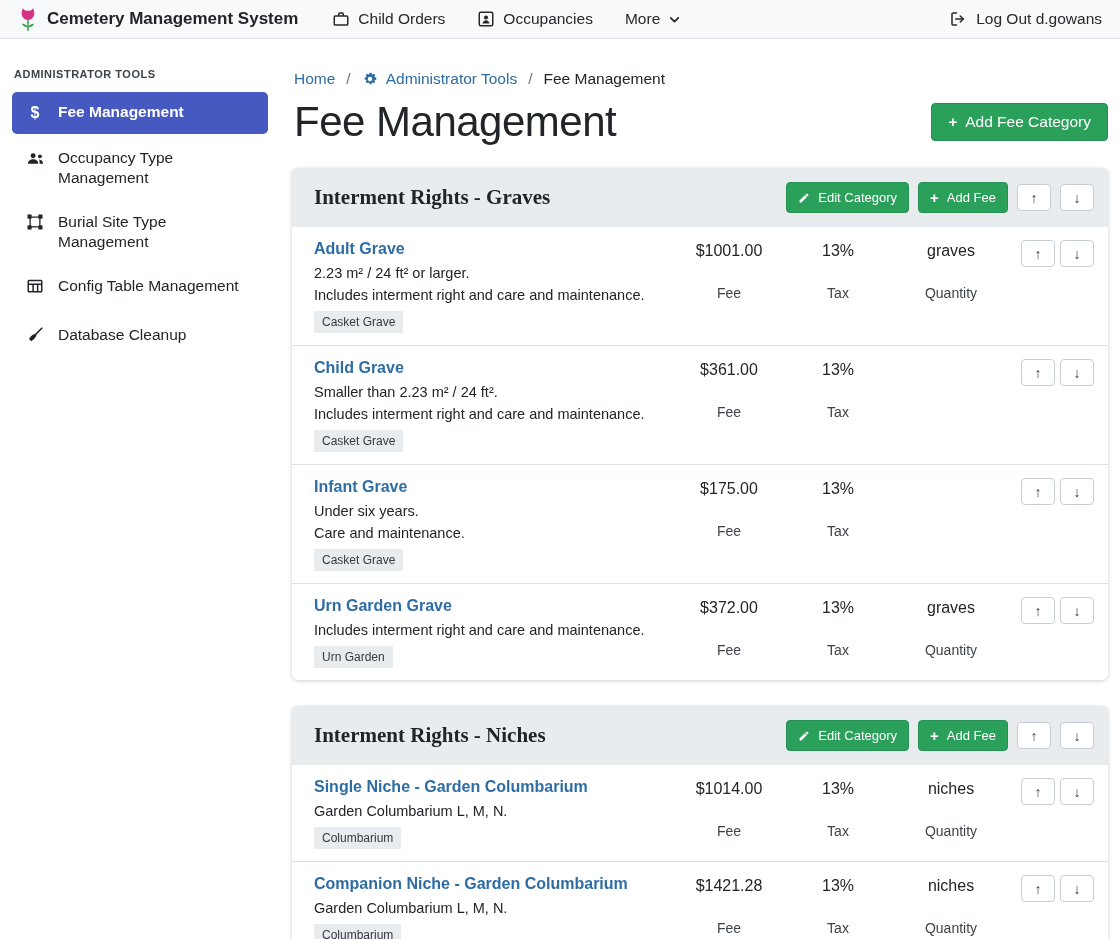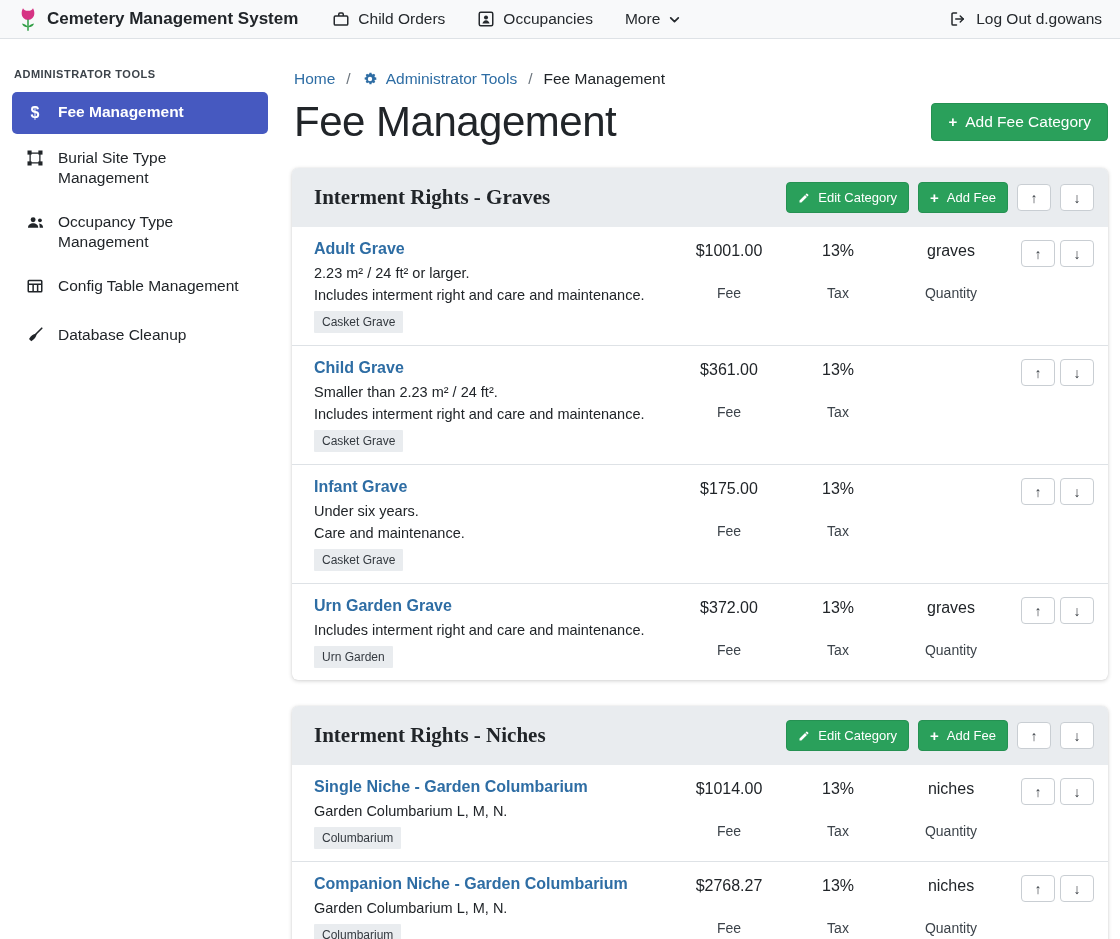--- a/index.html
+++ b/index.html
@@ -139,41 +139,41 @@
 <aside class="sidebar">
   <div class="sidebar-heading">Administrator Tools</div>
 
   <div class="side-item active">
     <span class="ic dollar-glyph">$</span>
     <span>Fee Management</span>
   </div>
 
   <div class="side-item">
     <span class="ic">
+      <svg width="19" height="19" viewBox="0 0 24 24" fill="currentColor">
+        <circle cx="9" cy="8.5" r="3.1"></circle>
+        <path d="M2.5 18.5c0-3.5 3-5.6 6.5-5.6s6.5 2.1 6.5 5.6z"></path>
+        <circle cx="17.6" cy="9.3" r="2.4"></circle>
+        <path d="M16.6 13.4c3 .4 5 2.4 5 5.1h-4.3c-.1-2-.3-3.7-.7-5.1z"></path>
+      </svg>
+    </span>
+    <span>Occupancy Type Management</span>
+  </div>
+
+  <div class="side-item">
+    <span class="ic">
       <svg width="18" height="18" viewBox="0 0 24 24" fill="currentColor">
         <path d="M5.5 5.5h13v13h-13z" fill="none" stroke="currentColor" stroke-width="1.7"></path>
         <rect x="2" y="2" width="5.5" height="5.5"></rect>
         <rect x="16.5" y="2" width="5.5" height="5.5"></rect>
         <rect x="2" y="16.5" width="5.5" height="5.5"></rect>
         <rect x="16.5" y="16.5" width="5.5" height="5.5"></rect>
       </svg>
     </span>
     <span>Burial Site Type Management</span>
-  </div>
-
-  <div class="side-item">
-    <span class="ic">
-      <svg width="19" height="19" viewBox="0 0 24 24" fill="currentColor">
-        <circle cx="9" cy="8.5" r="3.1"></circle>
-        <path d="M2.5 18.5c0-3.5 3-5.6 6.5-5.6s6.5 2.1 6.5 5.6z"></path>
-        <circle cx="17.6" cy="9.3" r="2.4"></circle>
-        <path d="M16.6 13.4c3 .4 5 2.4 5 5.1h-4.3c-.1-2-.3-3.7-.7-5.1z"></path>
-      </svg>
-    </span>
-    <span>Occupancy Type Management</span>
   </div>
 
   <div class="side-item">
     <span class="ic">
       <svg width="18" height="18" viewBox="0 0 24 24" fill="none" stroke="currentColor" stroke-width="2">
         <rect x="3" y="4.5" width="18" height="15" rx="1"></rect>
         <path d="M3 9.5h18M9.5 9.5v10M15.5 9.5v10"></path>
       </svg>
     </span>
     <span>Config Table Management</span>
@@ -420,21 +420,21 @@
 
   <div class="fee-row">
     <div class="fee-main">
       <a class="fee-name">Companion Niche - Garden Columbarium</a>
       <div>
                 <div class="fee-desc">Garden Columbarium L, M, N.</div>
               </div>
       <div><span class="badge">Columbarium</span></div>
     </div>
     <div class="fee-col amount">
-      <div class="val">$2768.27</div>
+      <div class="val">$1421.28</div>
       <div class="lbl">Fee</div>
     </div>
     <div class="fee-col tax">
       <div class="val">13%</div>
       <div class="lbl">Tax</div>
     </div>
     <div class="fee-col qty">
       <div class="val">niches</div>
       <div class="lbl">Quantity</div>
     </div>

